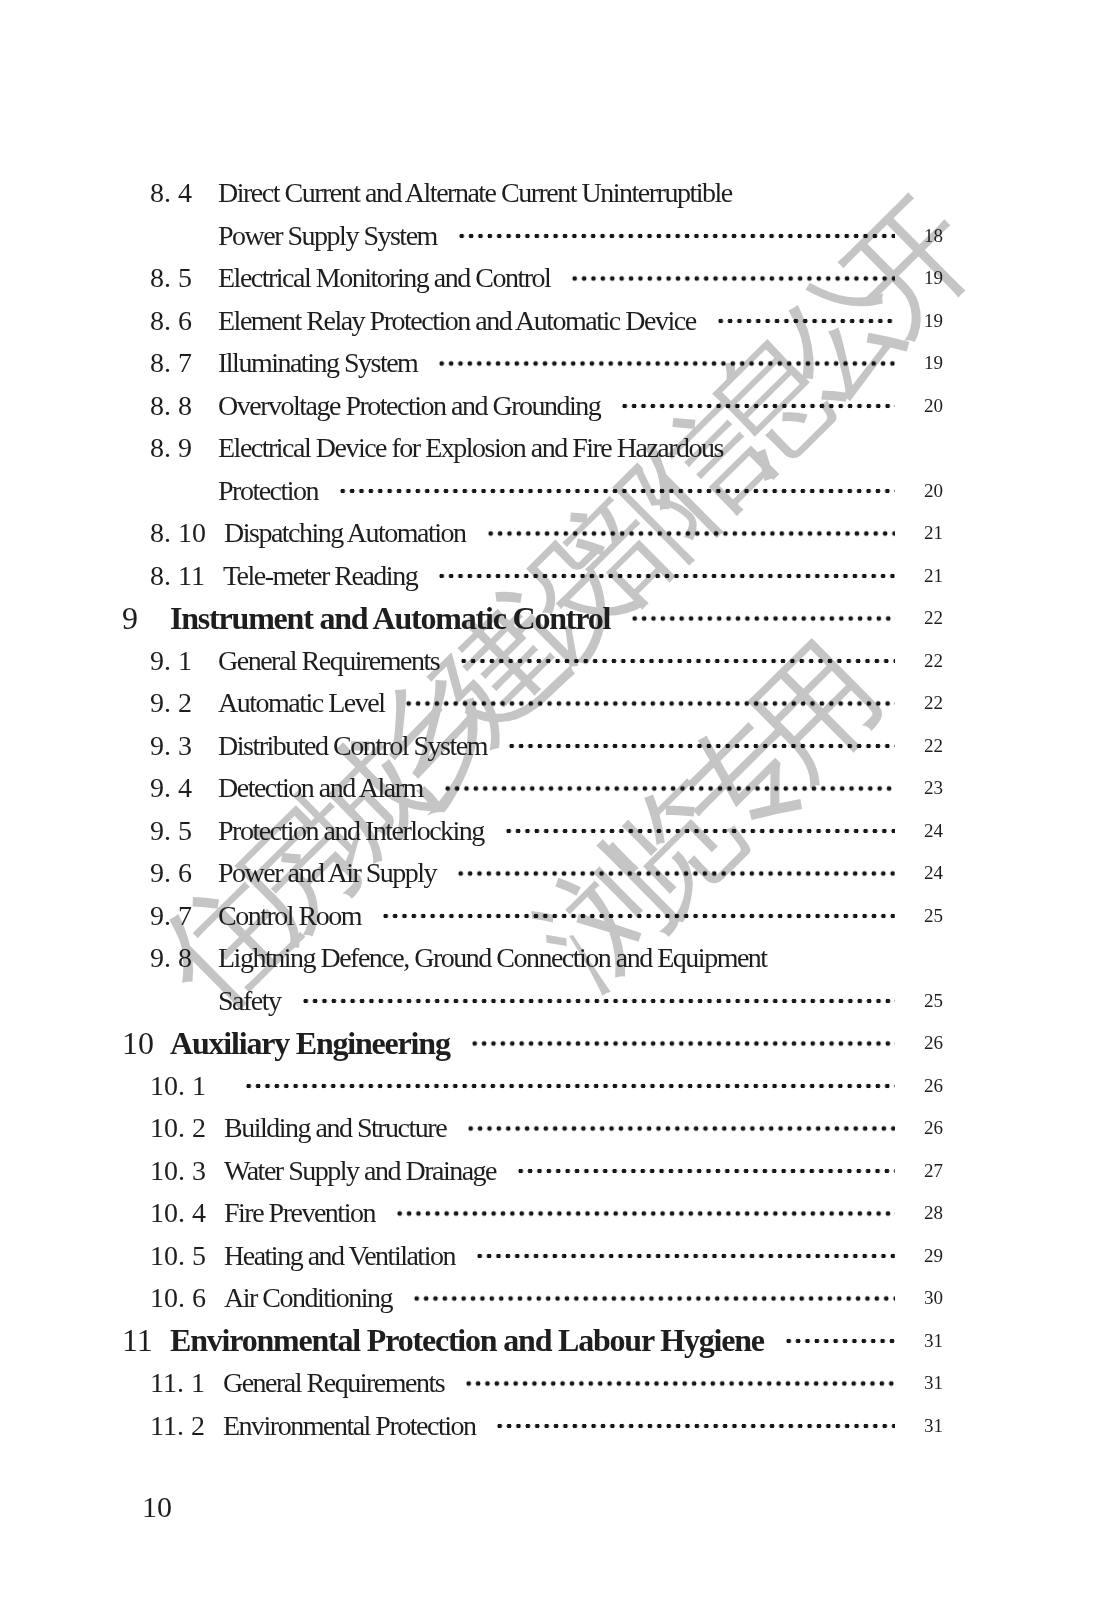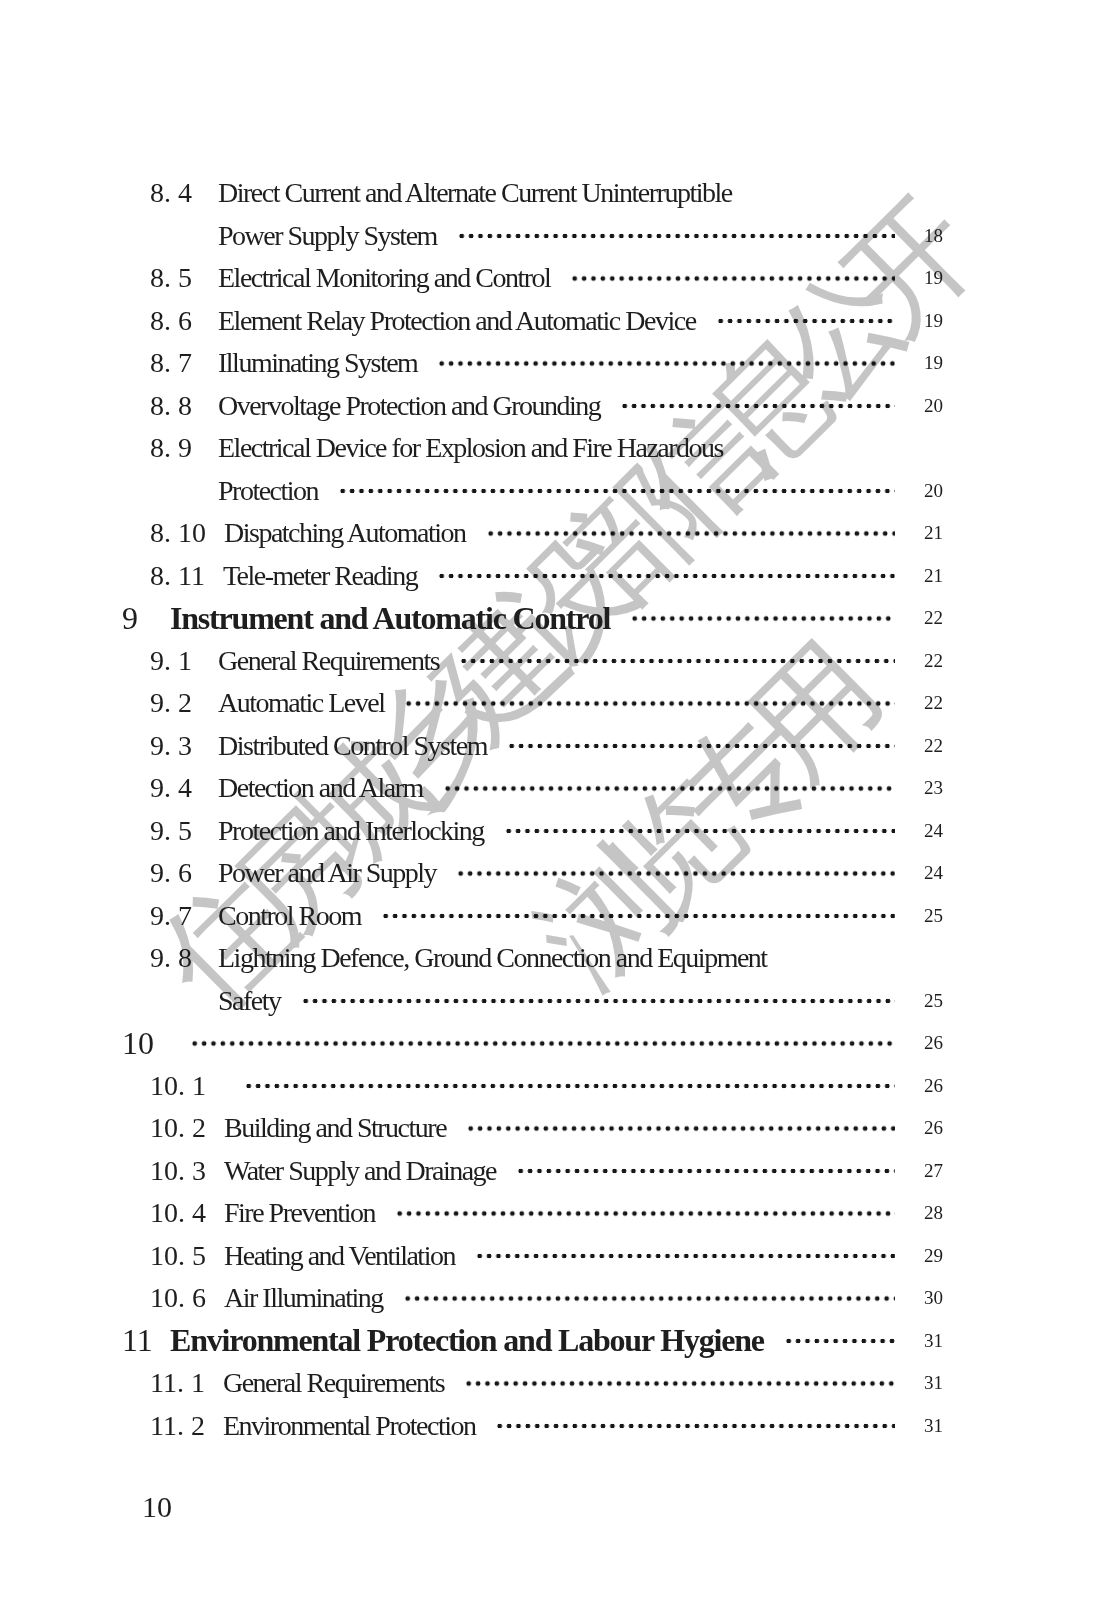--- a/index.html
+++ b/index.html
@@ -212,20 +212,21 @@
       <span class="title">Lightning Defence, Ground Connection and Equipment</span>
     </div>
     <div class="row cont line2 sub">
       <span class="title">Safety</span>
       <span class="leader"></span>
       <span class="pg">25</span>
     </div>
   </div>
       <div class="row chapter">
     <span class="num">10</span>
+    <span class="title">Auxiliary Engineering</span>
     <span class="leader"></span>
     <span class="pg">26</span>
   </div>
       <div class="row sub">
     <span class="num">10. 1</span>
     <span class="leader"></span>
     <span class="pg">26</span>
   </div>
       <div class="row sub">
     <span class="num">10. 2</span>
@@ -246,21 +247,21 @@
     <span class="pg">28</span>
   </div>
       <div class="row sub">
     <span class="num">10. 5</span>
     <span class="title">Heating and Ventilation</span>
     <span class="leader"></span>
     <span class="pg">29</span>
   </div>
       <div class="row sub">
     <span class="num">10. 6</span>
-    <span class="title">Air Illuminating</span>
+    <span class="title">Air Conditioning</span>
     <span class="leader"></span>
     <span class="pg">30</span>
   </div>
       <div class="row chapter">
     <span class="num">11</span>
     <span class="title">Environmental Protection and Labour Hygiene</span>
     <span class="leader"></span>
     <span class="pg">31</span>
   </div>
       <div class="row sub">

